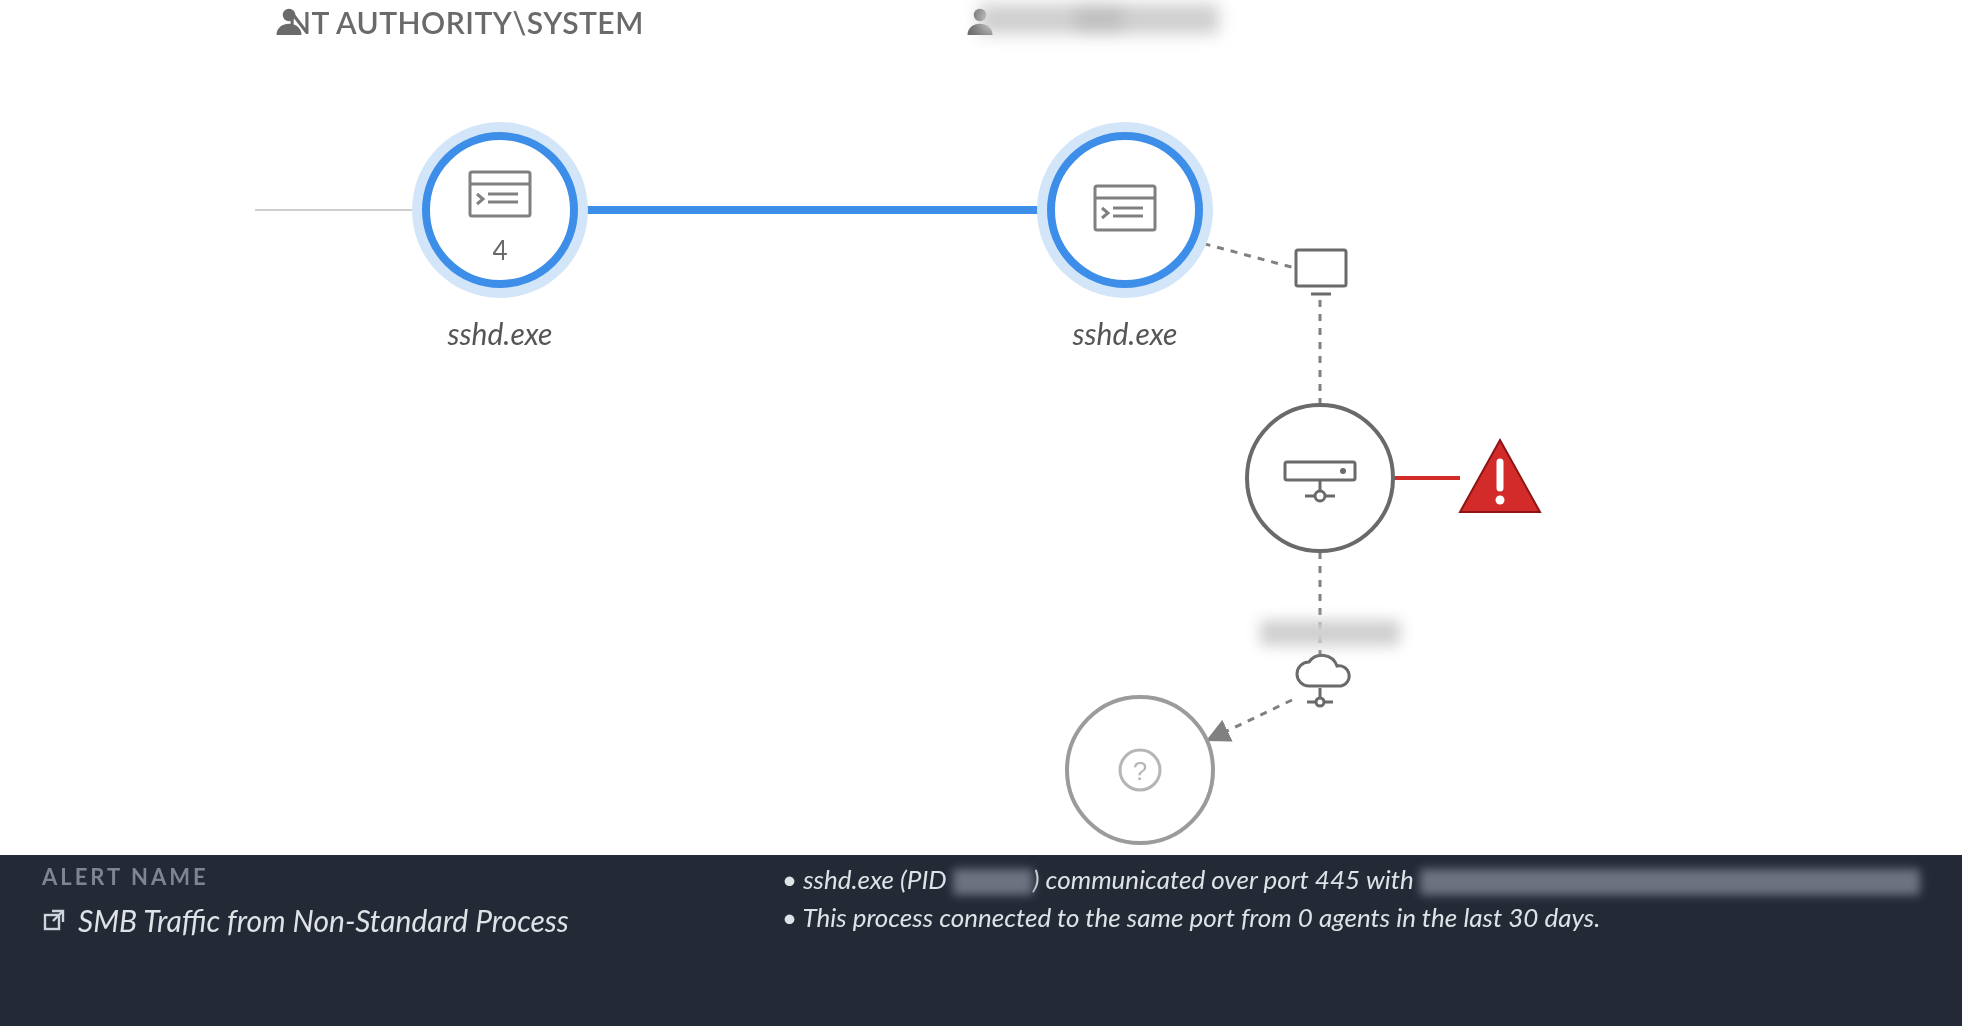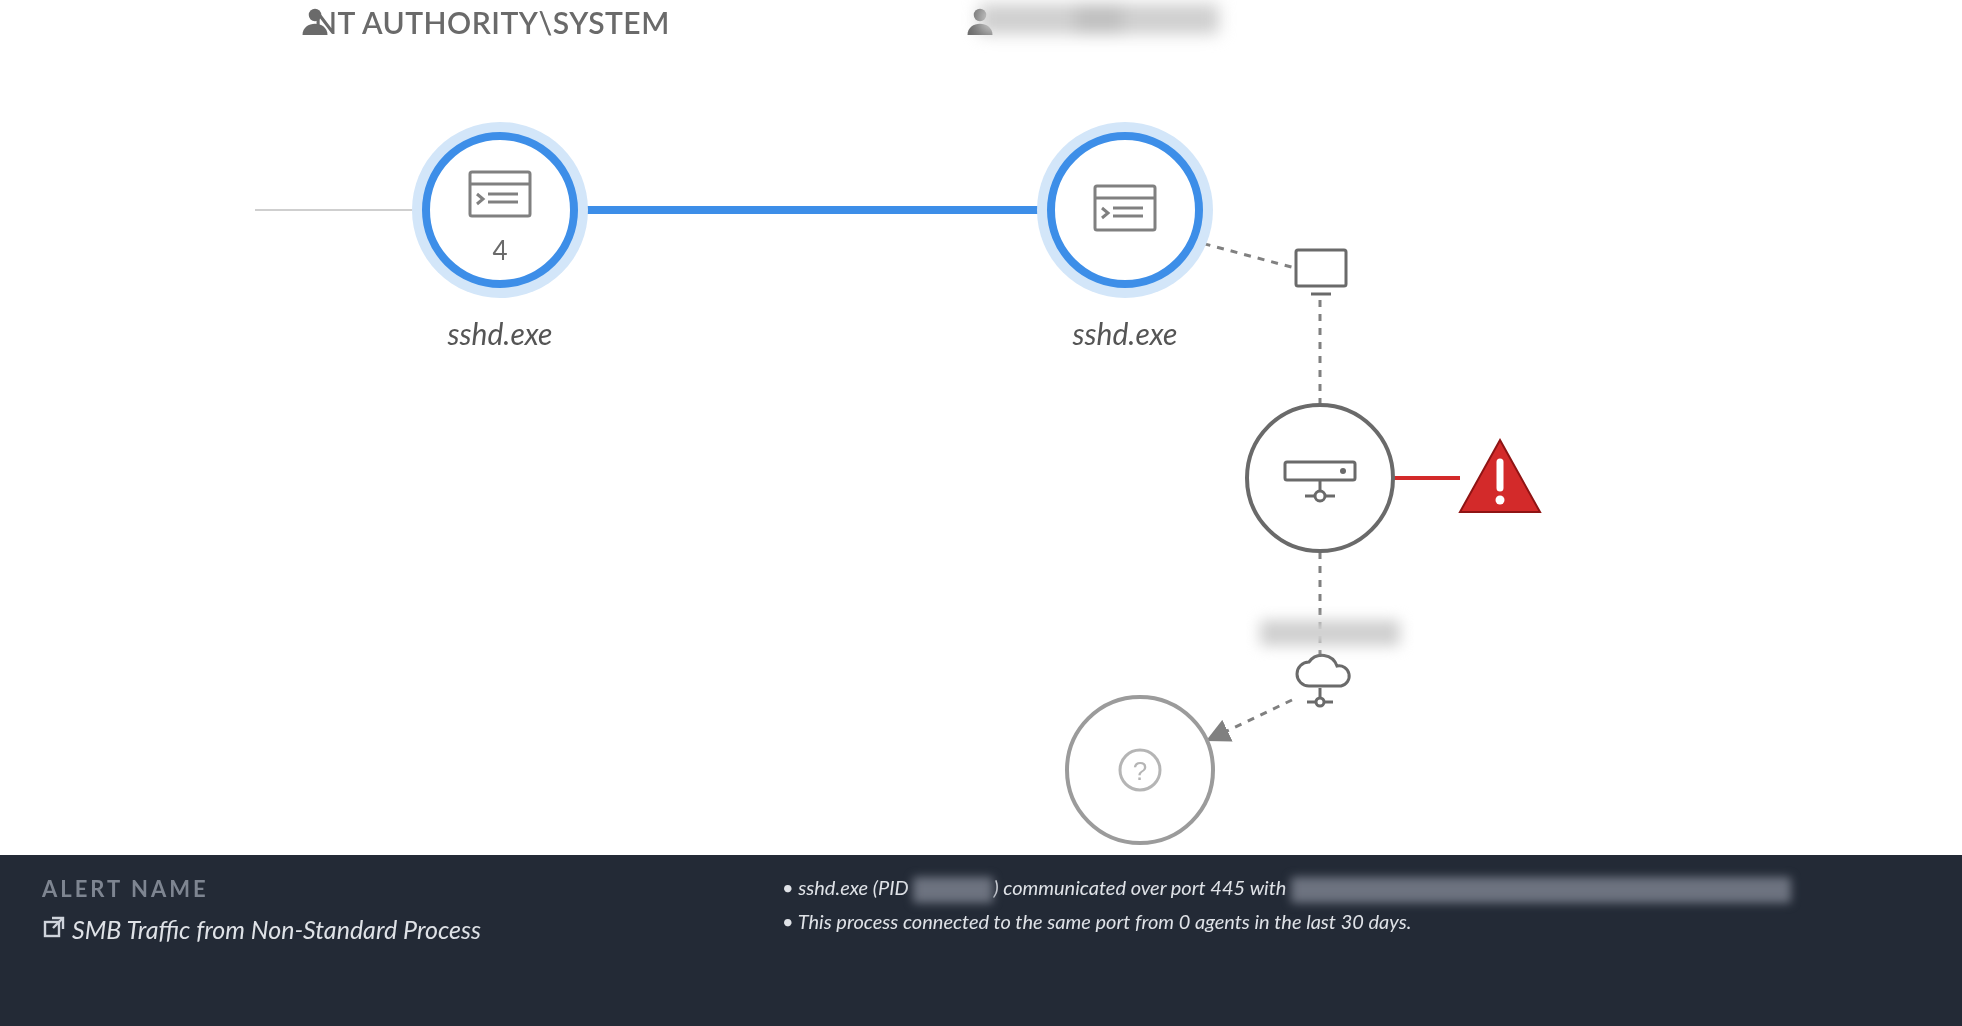--- a/index.html
+++ b/index.html
@@ -70,50 +70,50 @@
 
   
   .bottom-panel {
     position: absolute;
     left: 0;
     bottom: 0;
     width: 100%;
     height: 171px;
     background: #232a36;
     color: #cfd4dc;
-    padding: 20px 42px 0 42px;
+    padding: 8px 42px 0 42px;
     box-sizing: border-box;
     display: flex;
     gap: 60px;
   }
   .panel-col { display:flex; flex-direction:column; }
   .panel-col.alert { width: 680px; }
   .panel-header {
     font-size: 22px;
     letter-spacing: 3px;
     color: #7e8591;
     font-weight: 700;
     margin-bottom: 12px;
   }
   .alert-name-row {
     display:flex;
     align-items: center;
-    gap: 6px;
+    gap: 12px;
     font-style: italic;
-    font-size: 25px;
+    font-size: 30px;
     color: #dfe2e7;
   }
   .desc-list {
     list-style: none;
     margin: 0;
     padding: 0;
   }
   .desc-list li {
     font-style: italic;
-    font-size: 20px;
+    font-size: 26px;
     color: #dfe2e7;
     margin-bottom: 6px;
   }
   .desc-list li::before {
     content: "• ";
   }
   .pid-blur {
     display:inline-block;
     width: 80px;
     height: 26px;
@@ -214,21 +214,21 @@
       <line x1="29" y1="42" x2="38" y2="42"></line>
     </g>
 
     <g>
       <circle cx="1140" cy="770" r="73" fill="#ffffff" stroke="#9b9b9b" stroke-width="4"></circle>
       <circle cx="1140" cy="770" r="20" fill="none" stroke="#b5b5b5" stroke-width="3"></circle>
       <text x="1140" y="780" text-anchor="middle" font-size="26" fill="#b5b5b5" font-family="Arial">?</text>
     </g>
   </svg>
 
-  <div class="user-label" style="left:300px; top:4px;align-items:flex-end;">
+  <div class="user-label" style="left:274px; top:4px;align-items:flex-end;">
     <span class="person-icon">
       <svg width="30" height="32" viewBox="0 0 24 24" fill="#6a6a6a">
           <circle cx="12" cy="8" r="5"></circle>
           <path d="M2 24c0-6 5-9 10-9s10 3 10 9z"></path>
         </svg>
     </span>
     <span>NT AUTHORITY\SYSTEM</span>
   </div>
 
   <div class="user-label" style="left:965px; top:4px;">

